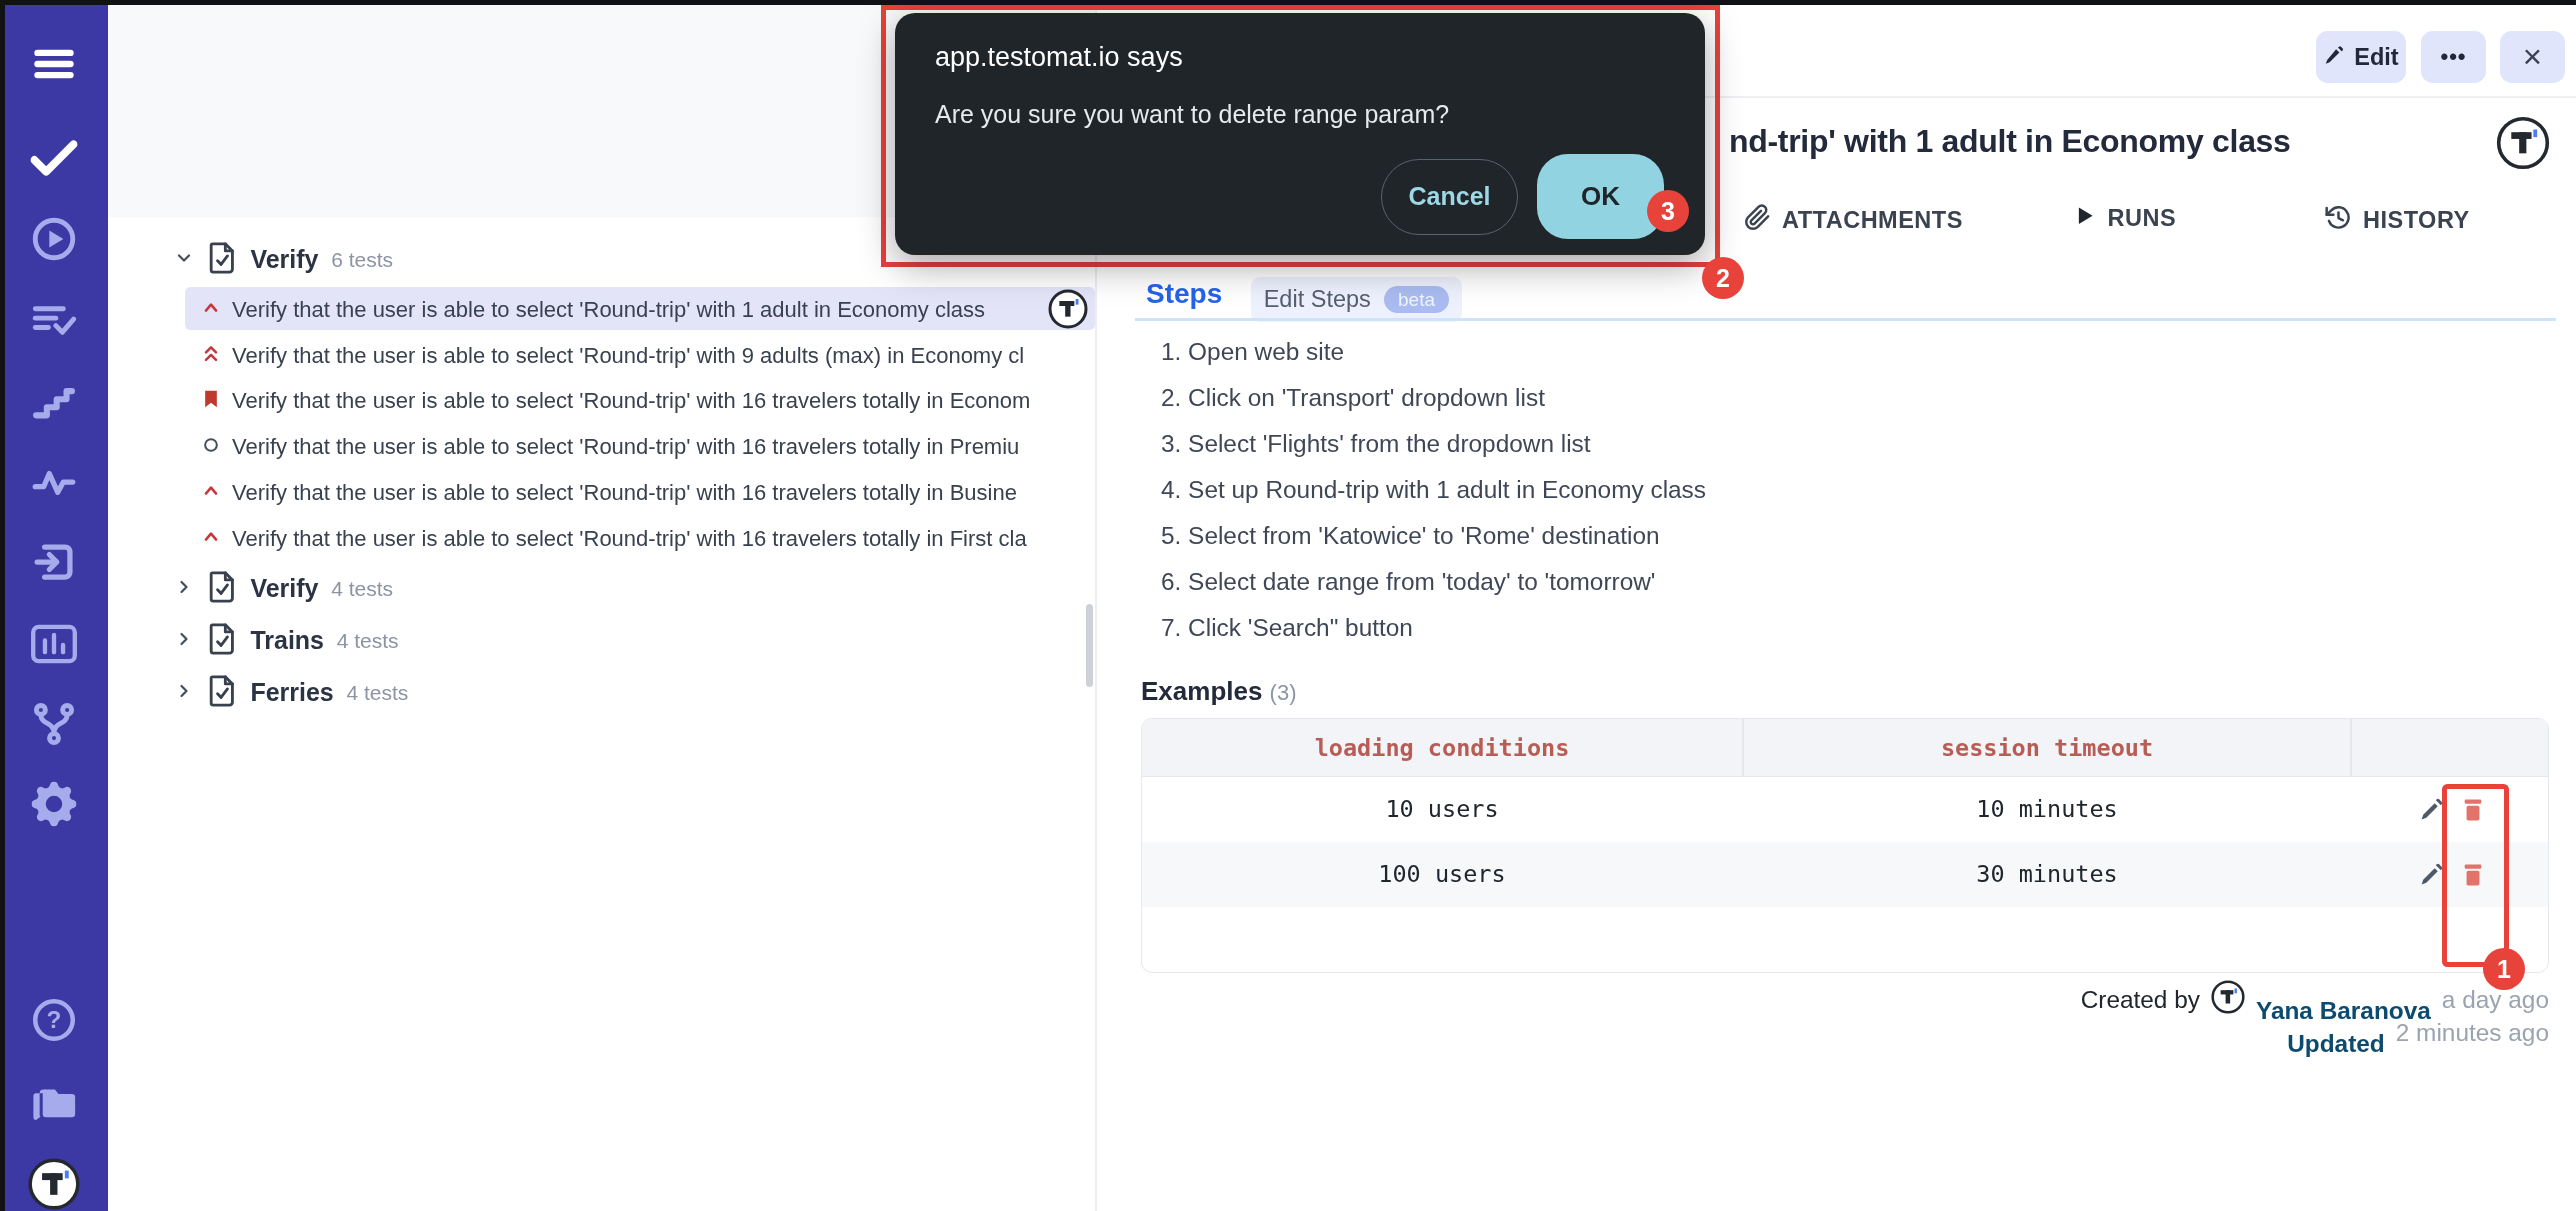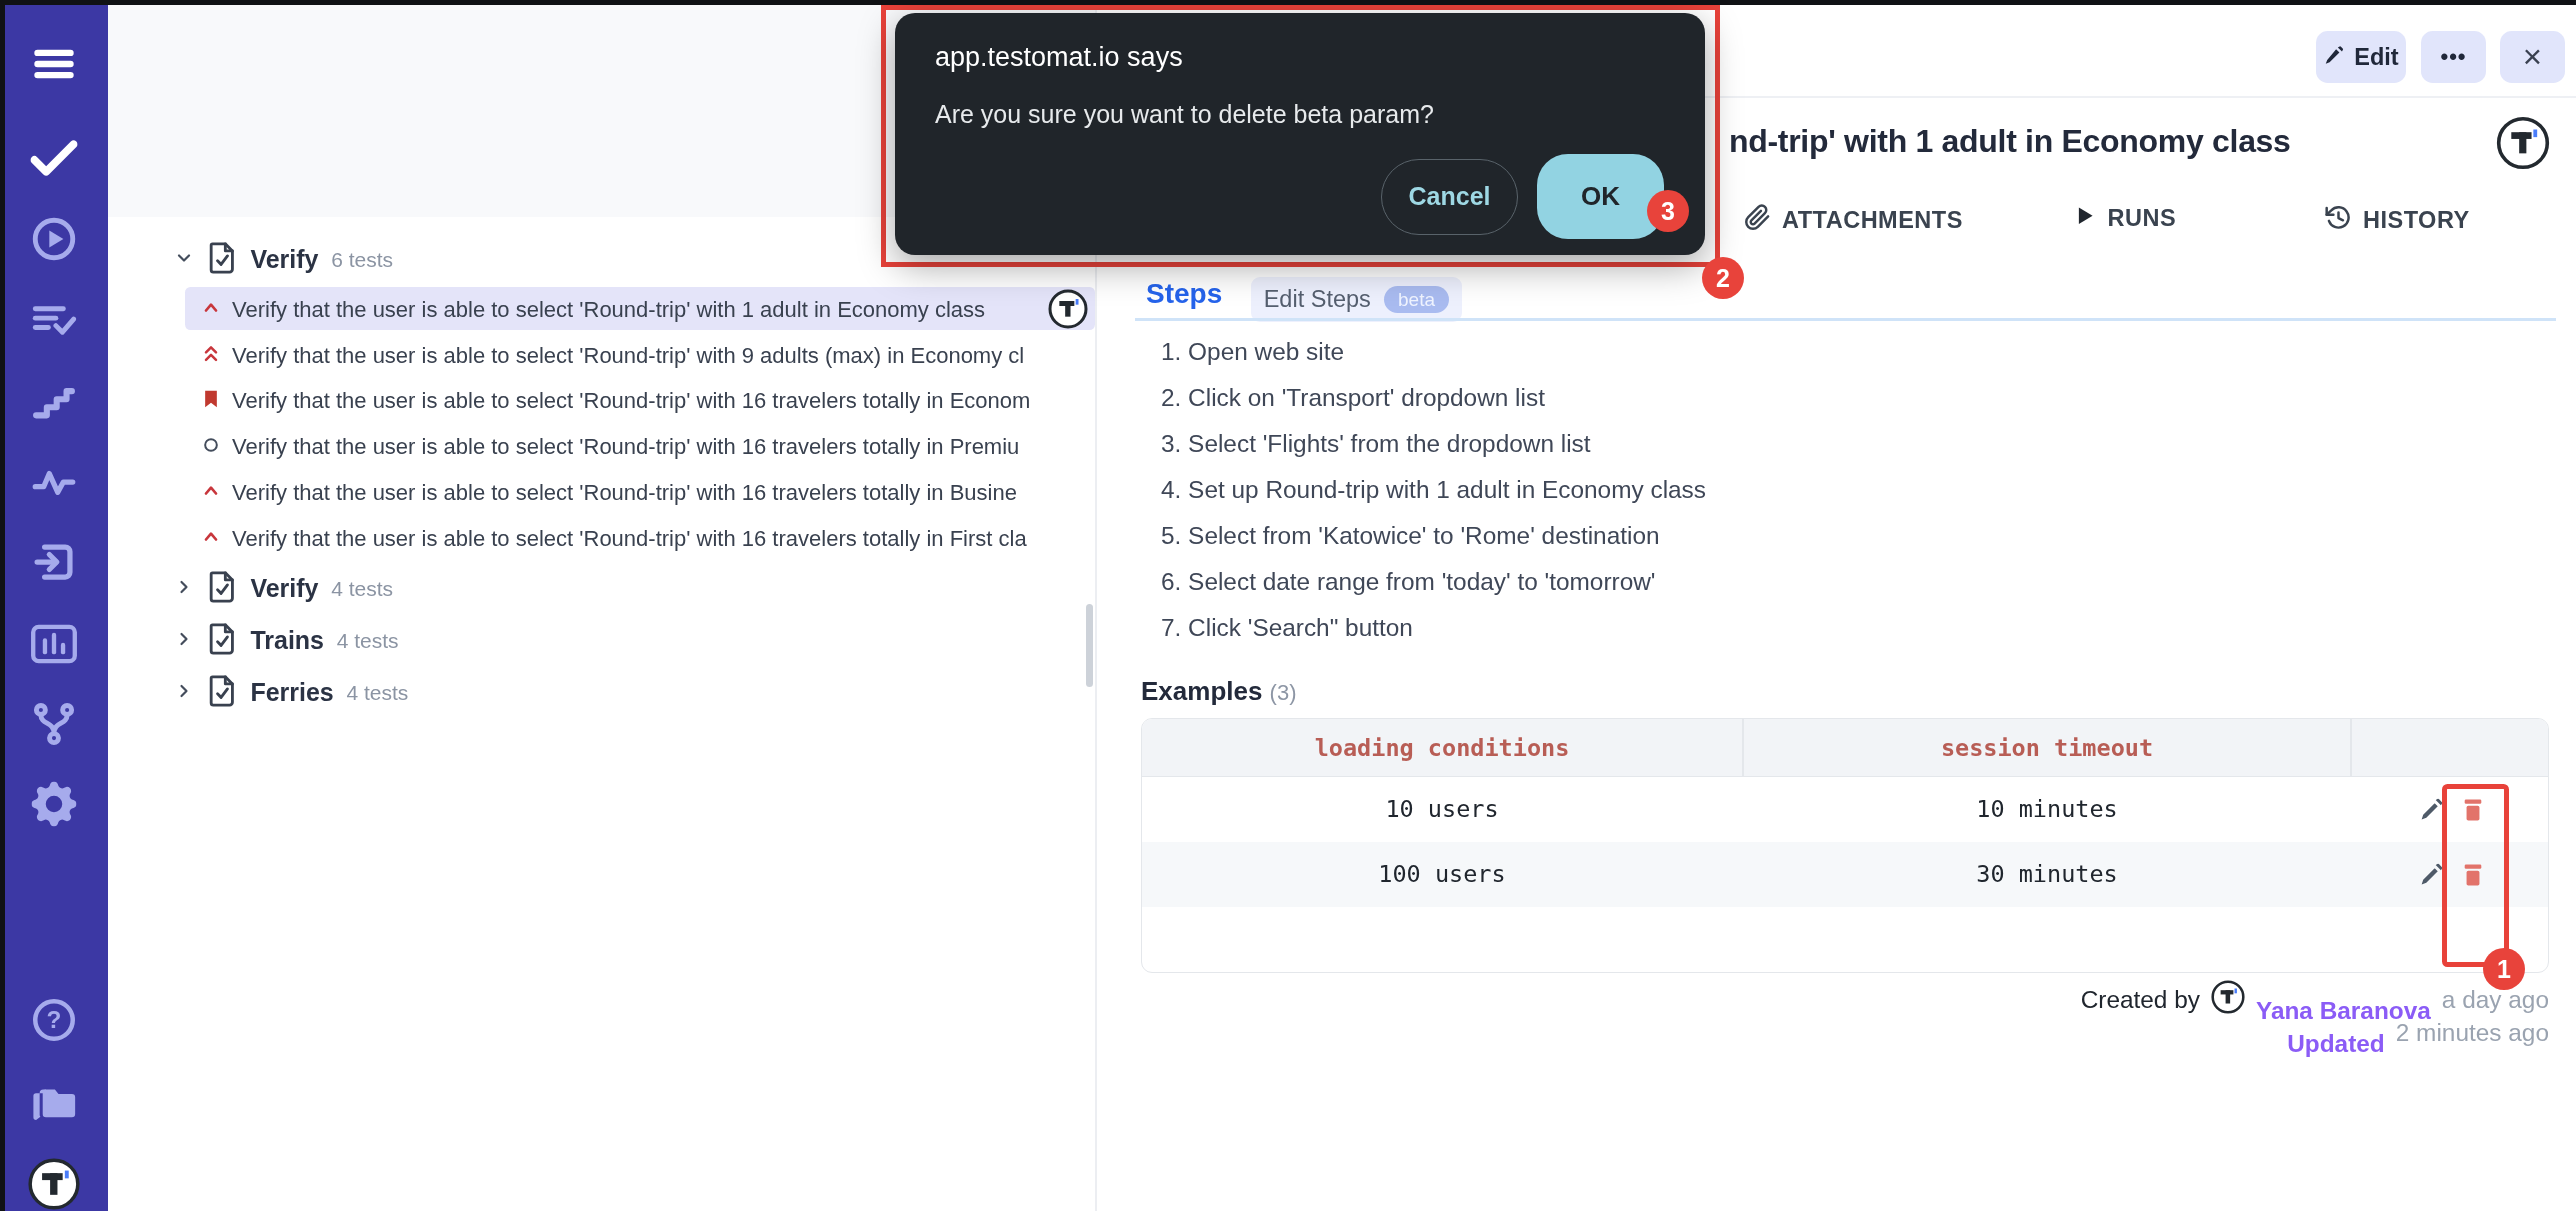--- a/index.html
+++ b/index.html
@@ -59,21 +59,21 @@
   .ex-head { position:absolute; left:0; top:0; width:100%; height:58px; background:#f2f4f7; border-bottom:1.8px solid #e4e7eb; }
   .col-sep { position:absolute; top:0; width:1.8px; height:58px; background:#e4e7eb; }
   .ex-hcell { position:absolute; top:0; height:58px; line-height:58px; text-align:center; font-family:"DejaVu Sans Mono", monospace; font-size:23.5px; font-weight:700; color:#b85d55; }
   .ex-row { position:absolute; left:0; width:100%; height:65px; }
   .ex-cell { position:absolute; top:0; height:65px; line-height:65px; text-align:center; font-family:"DejaVu Sans Mono", monospace; font-size:23.5px; color:#20262e; }
   .row-alt { background:#f6f8fa; }
   .act-ic { position:absolute; top:50%; transform:translate(-50%,-50%); display:flex; }
 
   
   .foot-line { position:absolute; right:27px; display:flex; align-items:center; gap:11px; font-size:24.4px; }
-  .f-dark { color:#20262e; } .f-bold { font-weight:700; color:#8b5cf6;margin-top:22px; } .f-gray { color:#9aa3b0; }
+  .f-dark { color:#20262e; } .f-bold { font-weight:700; color:#0c4a6e;margin-top:22px; } .f-gray { color:#9aa3b0; }
 
   
   .anno-box { position:absolute; border:5.4px solid #e8423a; z-index:30; }
   .anno-badge { position:absolute; width:42px; height:42px; border-radius:50%; background:#e8433b; color:#fff; font-size:25px; font-weight:700; display:flex; align-items:center; justify-content:center; z-index:40; }
 
   
   .dialog { left:895px; top:12.7px; width:810px; height:242px; background:#20252a; border-radius:20px; box-shadow:0 11px 36px rgba(0,0,0,0.35); z-index:32; }
   .dlg-title { position:absolute; left:40px; top:29px; font-size:27px; font-weight:400; color:#ffffff; }
   .dlg-msg { position:absolute; left:40px; top:87px; font-size:25px; color:#e7eaec; }
   .dlg-cancel { position:absolute; left:486px; top:146px; width:137px; height:76px; border-radius:38px; border:1.8px solid #59636a; color:#9ed8e4; font-size:25px; font-weight:600; display:flex; align-items:center; justify-content:center; background:transparent; }
@@ -455,21 +455,21 @@
     <span class="f-gray">2 minutes ago</span>
   </div>
 
   <div class="anno-box" style="left:2442px; top:784px; width:67px; height:183px; border-radius:5.4px"></div>
   <div class="anno-badge" style="left:2483px; top:948px">1</div>
 
   <div class="anno-box" style="left:881px; top:4.5px; width:839px; height:262px"></div>
 
   <div class="abs dialog">
     <div class="dlg-title">app.testomat.io says</div>
-    <div class="dlg-msg">Are you sure you want to delete beta param?</div>
+    <div class="dlg-msg">Are you sure you want to delete range param?</div>
     <div class="dlg-cancel">Cancel</div>
     <div class="dlg-ok">OK</div>
   </div>
 
   <div class="anno-badge" style="left:1702px; top:257px">2</div>
   <div class="anno-badge" style="left:1647px; top:190px">3</div>
 
   <div class="abs edge-top"></div>
   <div class="abs edge-left"></div>
 

